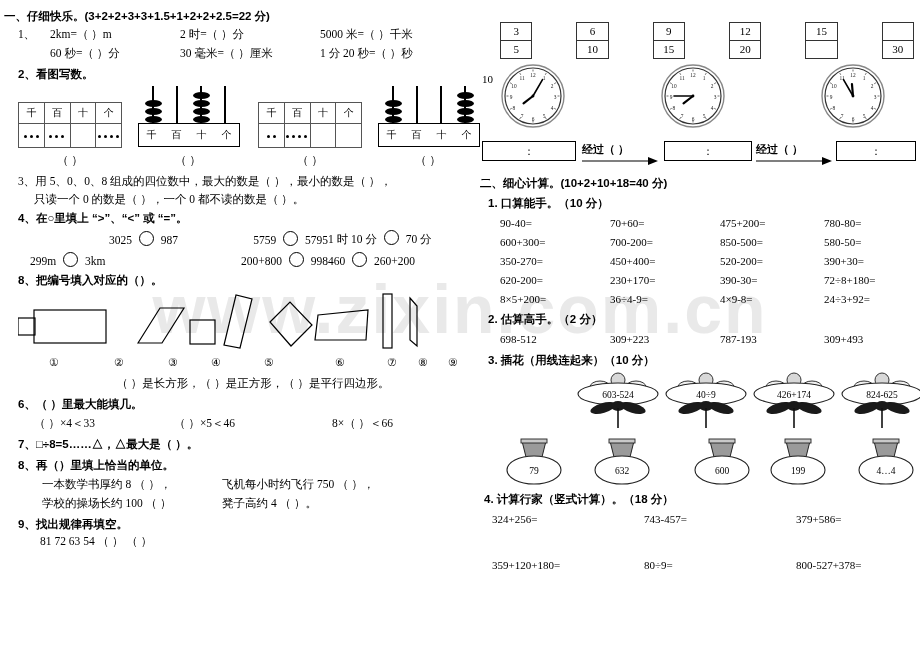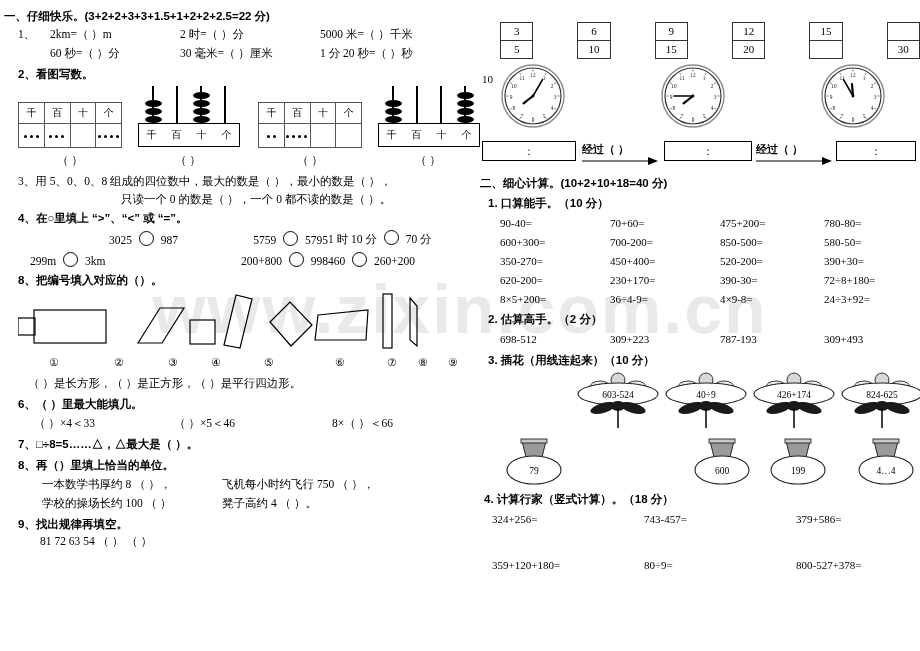--- a/index.html
+++ b/index.html
@@ -272,21 +272,21 @@
               <span>十</span>
               <span>个</span>
             </div>
           </div>
         <div class="paren">（                ）</div>
       </div>
 
     </div>
 
     <div class="q" style="margin-top:6px;">3、用 5、0、0、8 组成的四位数中，最大的数是（          ），最小的数是（          ），</div>
-    <div class="q" style="margin-left:34px;text-align:center;">只读一个 0 的数是（          ），一个 0 都不读的数是（          ）。</div>
+    <div class="q" style="margin-left:34px;">只读一个 0 的数是（          ），一个 0 都不读的数是（          ）。</div>
 
     <div class="q" style="margin-top:4px;">
       <span class="qb">4、在○里填上 “&gt;”、“&lt;” 或 “=”。</span>
     </div>
 
     <div class="row" style="margin-top:4px;margin-left:30px;align-items:center;text-align:right;">
       <div style="width:148px;">
         <span>3025</span>
         <span style="display:inline-block;width:13px;height:13px;border:1px solid #000;border-radius:50%;vertical-align:-2px;margin:0 4px;"></span>
         <span>987</span>
@@ -346,21 +346,21 @@
       <div style="width:58px;text-align:center;">②</div>
       <div style="width:50px;text-align:center;">③</div>
       <div style="width:36px;text-align:center;">④</div>
       <div style="width:70px;text-align:center;">⑤</div>
       <div style="width:72px;text-align:center;">⑥</div>
       <div style="width:32px;text-align:center;">⑦</div>
       <div style="width:30px;text-align:center;">⑧</div>
       <div style="width:30px;text-align:center;">⑨</div>
     </div>
 
-    <div class="q" style="margin-top:7px;margin-left:28px;">（        ）是长方形，（        ）是正方形，（        ）是平行四边形。</div>
+    <div class="q" style="margin-top:7px;margin-left:28px;text-align:center;">（        ）是长方形，（        ）是正方形，（        ）是平行四边形。</div>
 
     <div class="q" style="margin-top:6px;margin-left:18px;">
       <span class="qb">6、（  ）里最大能填几。</span>
     </div>
     <div class="row" style="margin-top:4px;margin-left:34px;">
       <div style="width:140px;">（      ）×4＜33</div>
       <div style="width:158px;">（      ）×5＜46</div>
       <div>8×（      ）＜66</div>
     </div>
 
@@ -403,21 +403,21 @@
         <div>15</div>
       </div>
       <div class="numbox">
         <div>12</div>
         <div>20</div>
       </div>
       <div class="numbox">
         <div>15</div>
         <div></div>
       </div>
-      <div class="numbox" style="margin-right:0;">
+      <div class="numbox" style="margin-right:6px;">
         <div></div>
         <div>30</div>
       </div>
     </div>
 
     <div class="clock-row">
       <div style="position:absolute;left:4px;top:10px;font-size:11px;">10</div>
       <div class="clock" style="left:22px;"><svg width="66" height="66" viewBox="0 0 66 66">
             <circle cx="33" cy="33" r="31" fill="none" stroke="#888" stroke-width="1.4"></circle>
             <circle cx="33" cy="33" r="28" fill="#fff" stroke="#333" stroke-width="1.2"></circle>
@@ -626,20 +626,26 @@
             <text x="42" y="25.5" font-size="9.5" text-anchor="middle" fill="#000" font-family="Liberation Serif, serif">824-625</text>
           </svg></div>
       </div>
     <div class="vase-row" style="margin-top:4px;">
         <div class="fl" style="left: 14px;"><svg width="76" height="50" viewBox="0 0 76 50">
             <polygon points="26,3 50,3 46,19 30,19" fill="#9a9a9a" stroke="#222" stroke-width="1"></polygon>
             <rect x="25" y="1" width="26" height="4" fill="#c9c9c9" stroke="#222" stroke-width="0.9"></rect>
             <ellipse cx="38" cy="32" rx="27" ry="14" fill="#fff" stroke="#222" stroke-width="1.1"></ellipse>
             <text x="38" y="35.5" font-size="9.5" text-anchor="middle" fill="#000" font-family="Liberation Serif, serif">79</text>
           </svg></div>
+        <div class="fl" style="left: 102px;"><svg width="76" height="50" viewBox="0 0 76 50">
+            <polygon points="26,3 50,3 46,19 30,19" fill="#9a9a9a" stroke="#222" stroke-width="1"></polygon>
+            <rect x="25" y="1" width="26" height="4" fill="#c9c9c9" stroke="#222" stroke-width="0.9"></rect>
+            <ellipse cx="38" cy="32" rx="27" ry="14" fill="#fff" stroke="#222" stroke-width="1.1"></ellipse>
+            <text x="38" y="35.5" font-size="9.5" text-anchor="middle" fill="#000" font-family="Liberation Serif, serif">632</text>
+          </svg></div>
         <div class="fl" style="left: 202px;"><svg width="76" height="50" viewBox="0 0 76 50">
             <polygon points="26,3 50,3 46,19 30,19" fill="#9a9a9a" stroke="#222" stroke-width="1"></polygon>
             <rect x="25" y="1" width="26" height="4" fill="#c9c9c9" stroke="#222" stroke-width="0.9"></rect>
             <ellipse cx="38" cy="32" rx="27" ry="14" fill="#fff" stroke="#222" stroke-width="1.1"></ellipse>
             <text x="38" y="35.5" font-size="9.5" text-anchor="middle" fill="#000" font-family="Liberation Serif, serif">600</text>
           </svg></div>
         <div class="fl" style="left: 278px;"><svg width="76" height="50" viewBox="0 0 76 50">
             <polygon points="26,3 50,3 46,19 30,19" fill="#9a9a9a" stroke="#222" stroke-width="1"></polygon>
             <rect x="25" y="1" width="26" height="4" fill="#c9c9c9" stroke="#222" stroke-width="0.9"></rect>
             <ellipse cx="38" cy="32" rx="27" ry="14" fill="#fff" stroke="#222" stroke-width="1.1"></ellipse>

